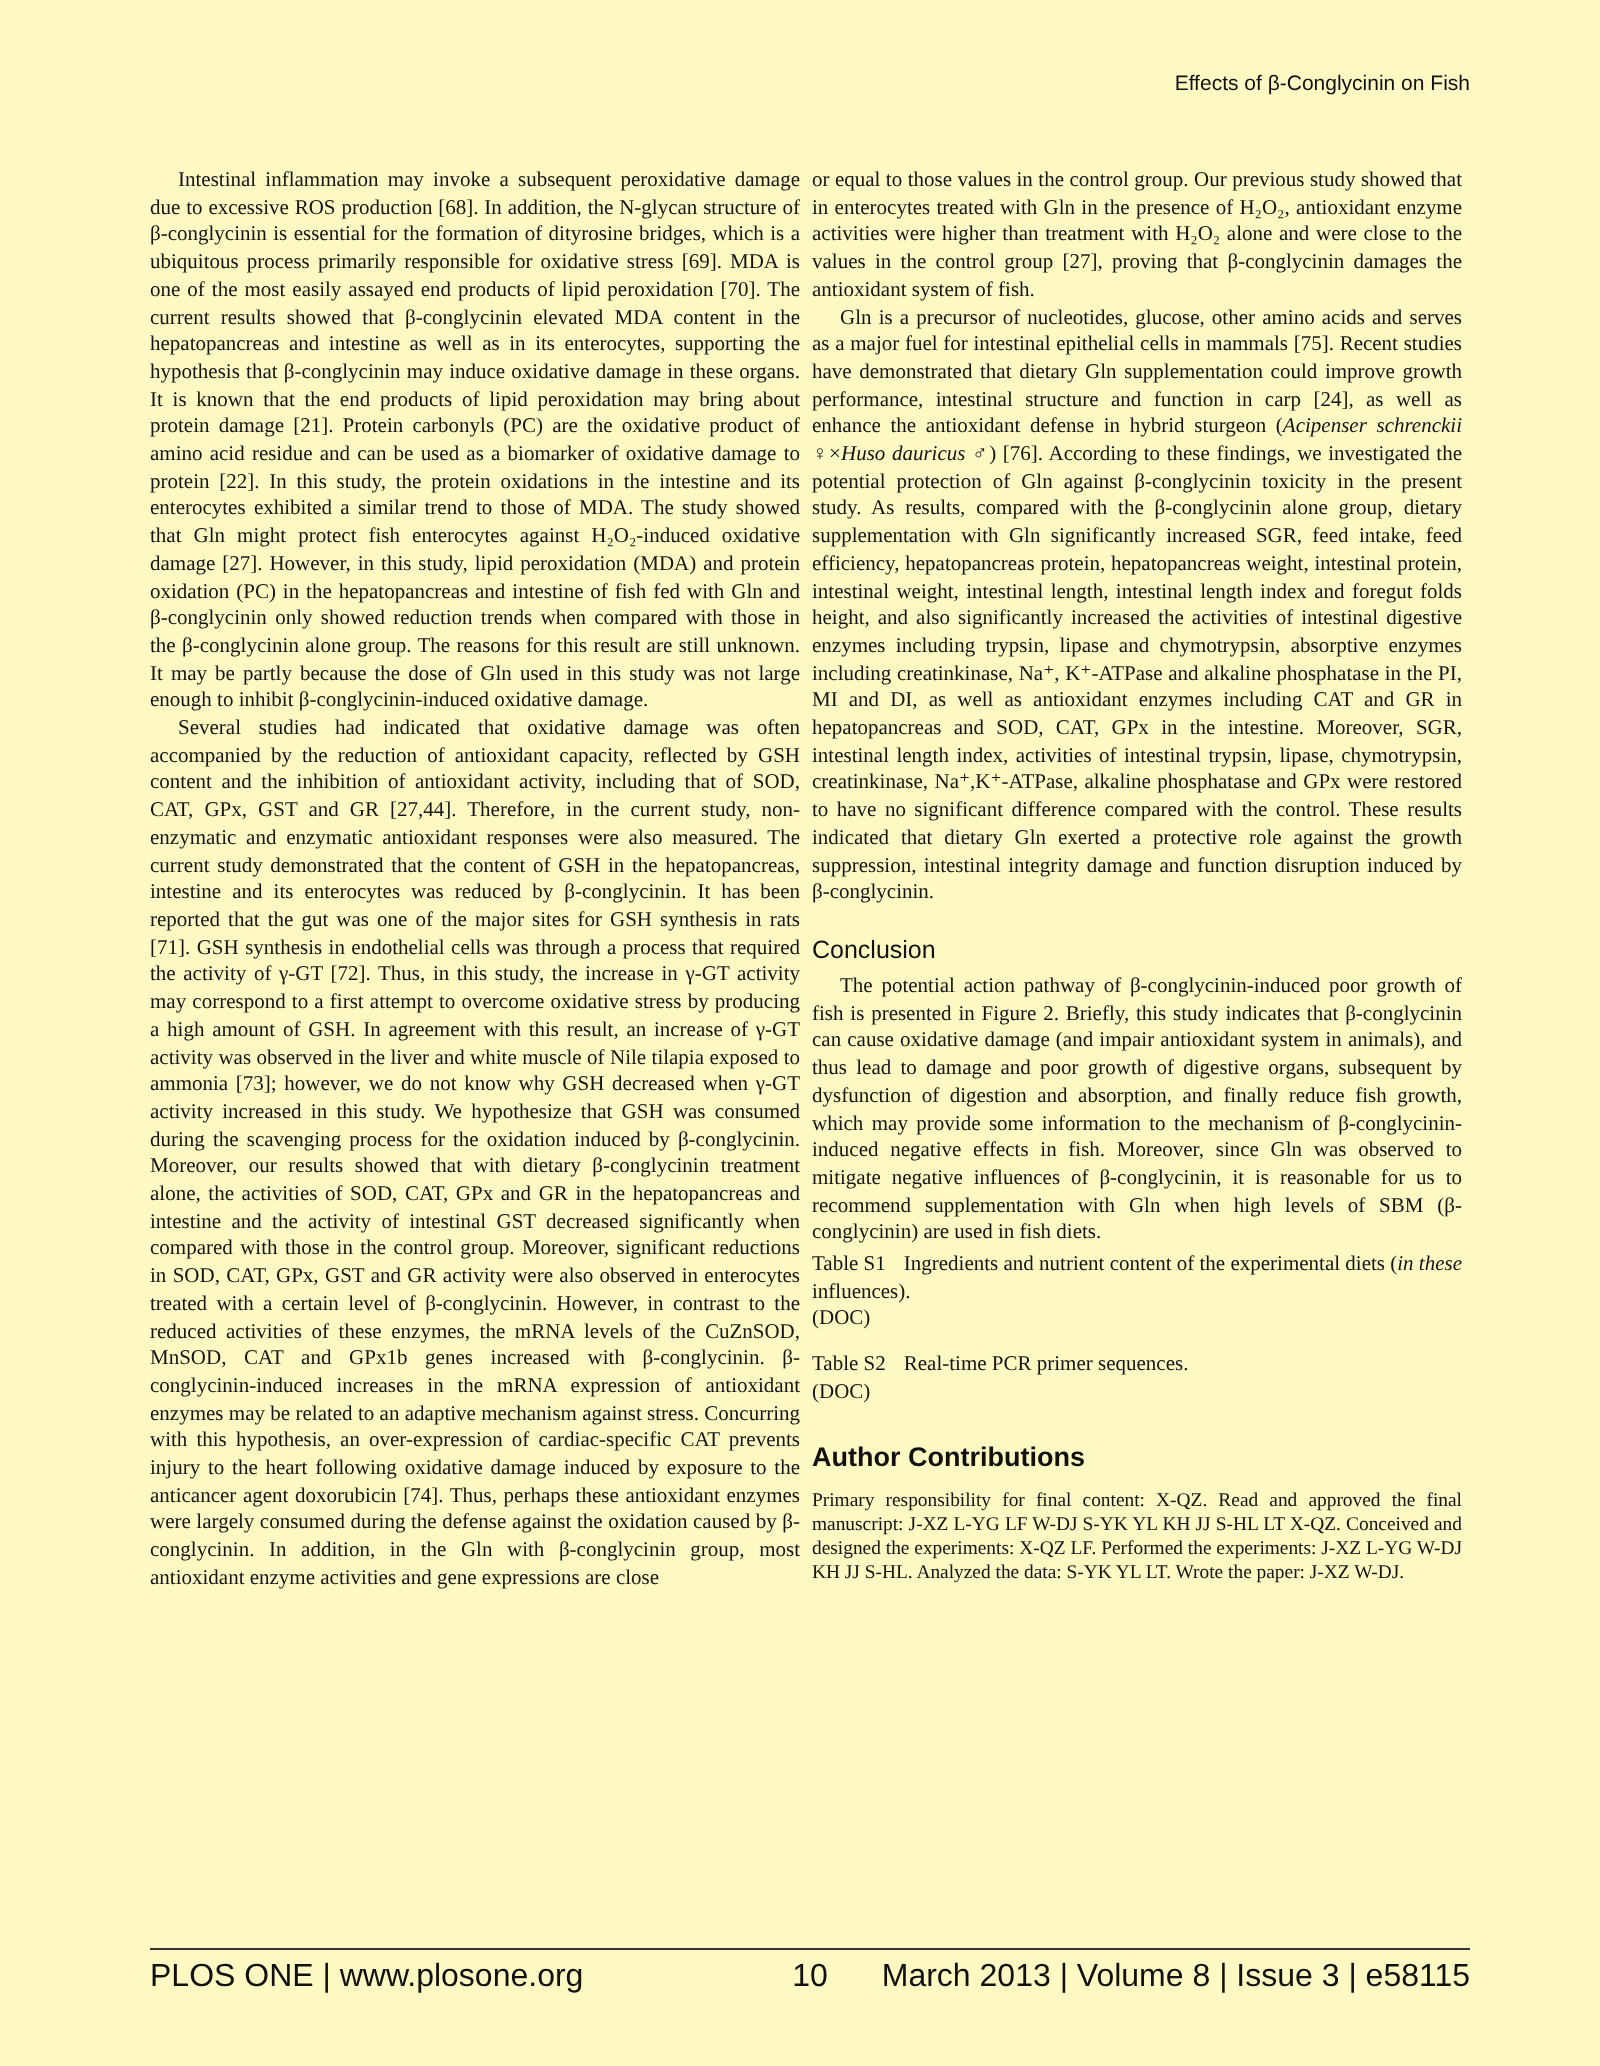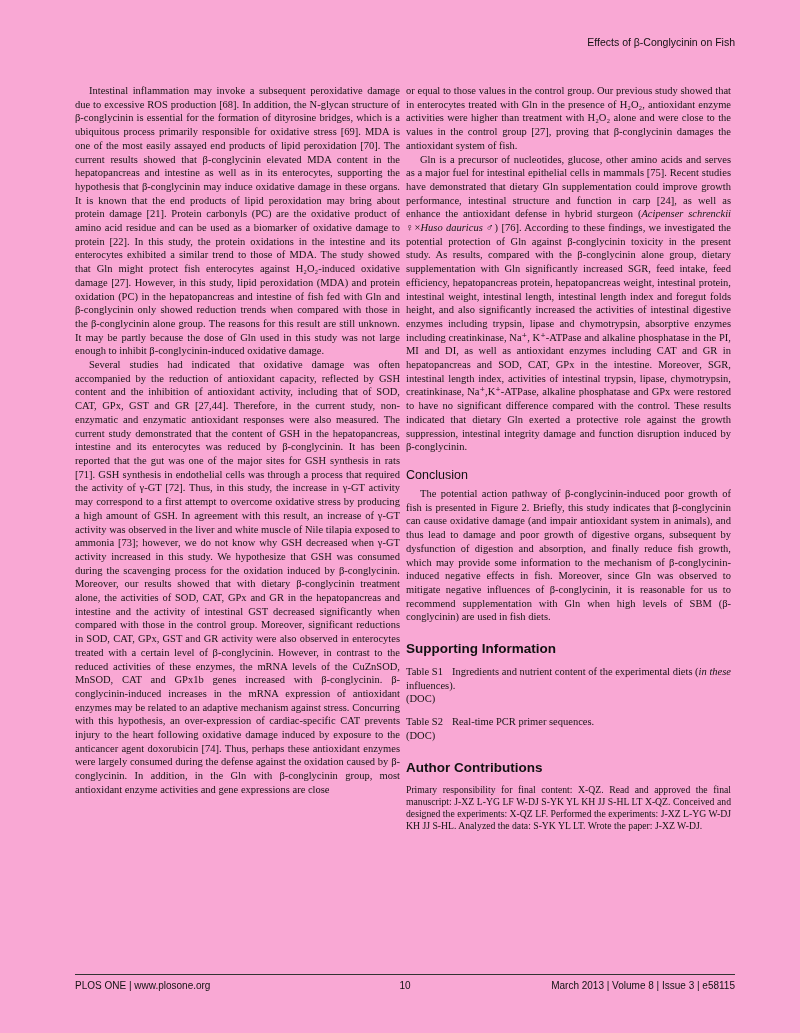--- a/index.html
+++ b/index.html
@@ -1,20 +1,20 @@
 <!DOCTYPE html>
 <html><head>
 <meta charset="utf-8">
 <style>
   * { margin:0; padding:0; box-sizing:border-box; }
   html,body { background:#e8e8e8; }
   .page {
     position:relative;
     width:800px; height:1033px;
-    background:#f9a8d4;
+    background:#fef9c3;
     margin:0 auto;
     color:#141414;
     overflow:hidden;
   }
   .running-head {
     position:absolute;
     top:36px; right:65px;
     font-family:"Liberation Sans","DejaVu Sans",sans-serif;
     font-size:10.5px;
     color:#111;
@@ -67,21 +67,21 @@
     top:974px; left:75px;
     width:660px;
     border-top:1px solid #333;
   }
   .footer {
     position:absolute;
     top:980px; left:75px;
     width:660px;
     display:flex;
     font-family:"Liberation Sans","DejaVu Sans",sans-serif;
-    font-size:10px;
+    font-size:16px;
     color:#111;
   }
   .footer-left  { flex:1; text-align:left; }
   .footer-center{ flex:0 0 auto; text-align:center; }
   .footer-right { flex:1; text-align:right; }
 </style>
 </head>
 <body>
 
 <div class="page">
@@ -95,21 +95,20 @@
       <p class="body-p indent">Several studies had indicated that oxidative damage was often accompanied by the reduction of antioxidant capacity, reflected by GSH content and the inhibition of antioxidant activity, including that of SOD, CAT, GPx, GST and GR [27,44]. Therefore, in the current study, non-enzymatic and enzymatic antioxidant responses were also measured. The current study demonstrated that the content of GSH in the hepatopancreas, intestine and its enterocytes was reduced by β-conglycinin. It has been reported that the gut was one of the major sites for GSH synthesis in rats [71]. GSH synthesis in endothelial cells was through a process that required the activity of γ-GT [72]. Thus, in this study, the increase in γ-GT activity may correspond to a first attempt to overcome oxidative stress by producing a high amount of GSH. In agreement with this result, an increase of γ-GT activity was observed in the liver and white muscle of Nile tilapia exposed to ammonia [73]; however, we do not know why GSH decreased when γ-GT activity increased in this study. We hypothesize that GSH was consumed during the scavenging process for the oxidation induced by β-conglycinin. Moreover, our results showed that with dietary β-conglycinin treatment alone, the activities of SOD, CAT, GPx and GR in the hepatopancreas and intestine and the activity of intestinal GST decreased significantly when compared with those in the control group. Moreover, significant reductions in SOD, CAT, GPx, GST and GR activity were also observed in enterocytes treated with a certain level of β-conglycinin. However, in contrast to the reduced activities of these enzymes, the mRNA levels of the CuZnSOD, MnSOD, CAT and GPx1b genes increased with β-conglycinin. β-conglycinin-induced increases in the mRNA expression of antioxidant enzymes may be related to an adaptive mechanism against stress. Concurring with this hypothesis, an over-expression of cardiac-specific CAT prevents injury to the heart following oxidative damage induced by exposure to the anticancer agent doxorubicin [74]. Thus, perhaps these antioxidant enzymes were largely consumed during the defense against the oxidation caused by β-conglycinin. In addition, in the Gln with β-conglycinin group, most antioxidant enzyme activities and gene expressions are close</p>
     </div>
 
     <div class="col">
       <p class="body-p">or equal to those values in the control group. Our previous study showed that in enterocytes treated with Gln in the presence of H₂O₂, antioxidant enzyme activities were higher than treatment with H₂O₂ alone and were close to the values in the control group [27], proving that β-conglycinin damages the antioxidant system of fish.</p>
       <p class="body-p indent"><span>Gln is a precursor of nucleotides, glucose, other amino acids and serves as a major fuel for intestinal epithelial cells in mammals [75]. Recent studies have demonstrated that dietary Gln supplementation could improve growth performance, intestinal structure and function in carp [24], as well as enhance the antioxidant defense in hybrid sturgeon (</span><span style="font-style: italic;">Acipenser schrenckii</span><span> ♀×</span><span style="font-style: italic;">Huso dauricus</span><span> ♂) [76]. According to these findings, we investigated the potential protection of Gln against β-conglycinin toxicity in the present study. As results, compared with the β-conglycinin alone group, dietary supplementation with Gln significantly increased SGR, feed intake, feed efficiency, hepatopancreas protein, hepatopancreas weight, intestinal protein, intestinal weight, intestinal length, intestinal length index and foregut folds height, and also significantly increased the activities of intestinal digestive enzymes including trypsin, lipase and chymotrypsin, absorptive enzymes including creatinkinase, Na⁺, K⁺-ATPase and alkaline phosphatase in the PI, MI and DI, as well as antioxidant enzymes including CAT and GR in hepatopancreas and SOD, CAT, GPx in the intestine. Moreover, SGR, intestinal length index, activities of intestinal trypsin, lipase, chymotrypsin, creatinkinase, Na⁺,K⁺-ATPase, alkaline phosphatase and GPx were restored to have no significant difference compared with the control. These results indicated that dietary Gln exerted a protective role against the growth suppression, intestinal integrity damage and function disruption induced by β-conglycinin.</span></p>
 
       <div class="h2">Conclusion</div>
       <p class="body-p indent">The potential action pathway of β-conglycinin-induced poor growth of fish is presented in Figure 2. Briefly, this study indicates that β-conglycinin can cause oxidative damage (and impair antioxidant system in animals), and thus lead to damage and poor growth of digestive organs, subsequent by dysfunction of digestion and absorption, and finally reduce fish growth, which may provide some information to the mechanism of β-conglycinin-induced negative effects in fish. Moreover, since Gln was observed to mitigate negative influences of β-conglycinin, it is reasonable for us to recommend supplementation with Gln when high levels of SBM (β-conglycinin) are used in fish diets.</p>
 
-      <div class="h1">Supporting Information</div>
 
       <p class="body-p si-entry">
         <span class="si-label">Table S1</span><span><span>Ingredients and nutrient content of the experimental diets (</span><span style="font-style: italic;">in these</span><span> influences).</span></span>
       </p>
       <p class="body-p si-doc">(DOC)</p>
 
       <p class="body-p si-entry">
         <span class="si-label">Table S2</span><span><span>Real-time PCR primer sequences.</span></span>
       </p>
       <p class="body-p si-doc">(DOC)</p>

